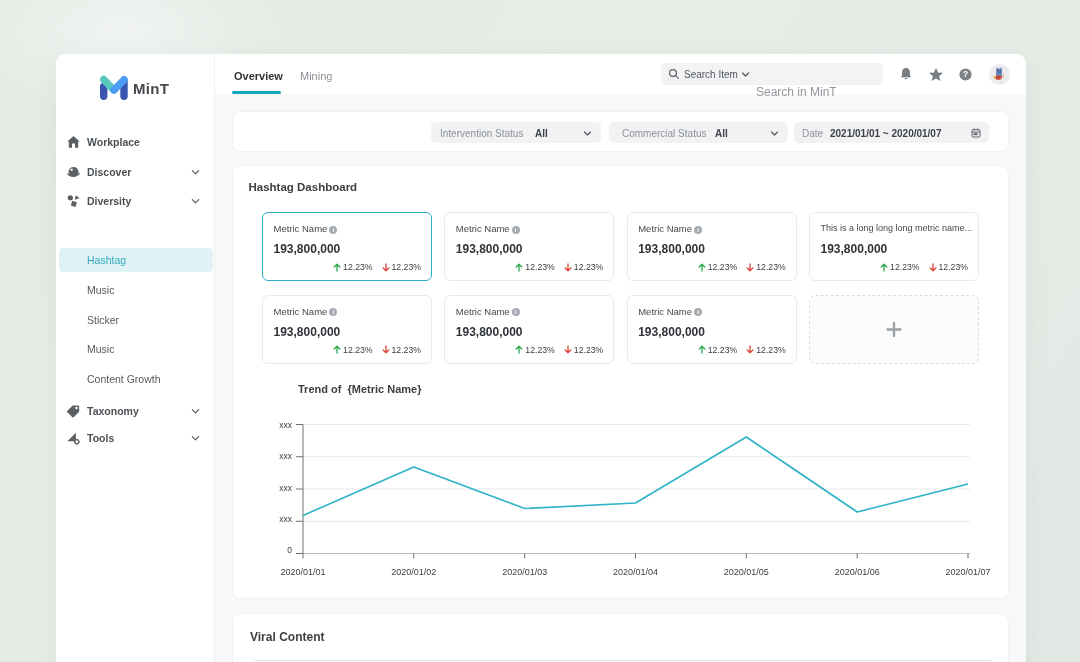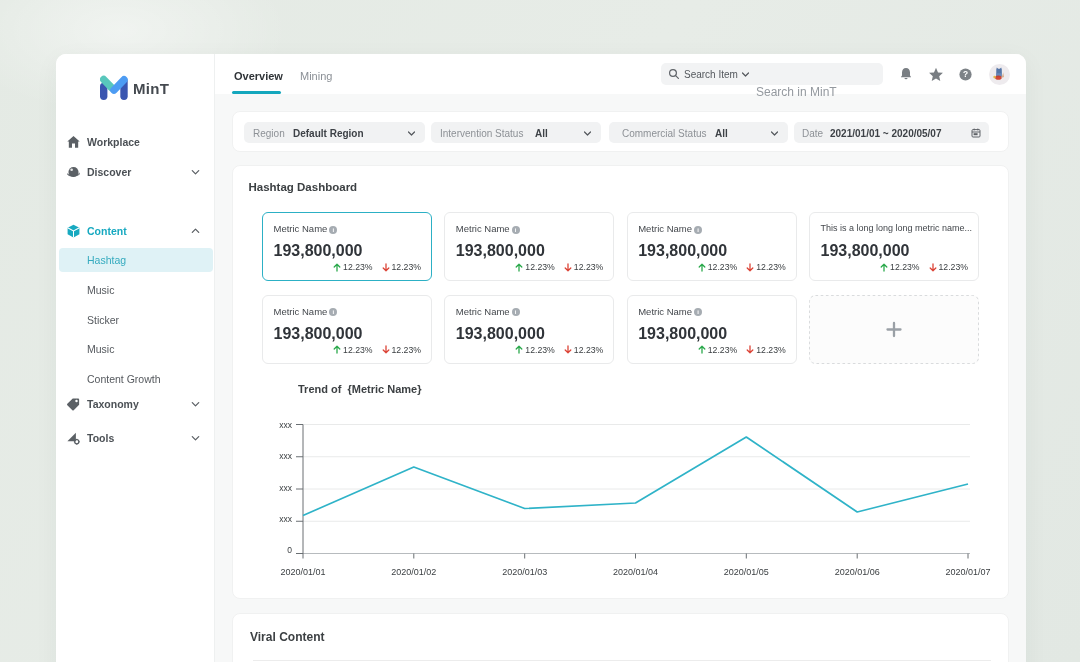--- a/index.html
+++ b/index.html
@@ -23,21 +23,21 @@
 .nav-ico { position:absolute; left:10px; top:50%; transform:translateY(-50%); width:15px; height:15px; }
 .nav-txt { position:absolute; left:31px; top:50%; transform:translateY(-50%); font-size:10.5px; font-weight:bold; color:#4b5055; white-space:nowrap; }
 .nav-sub { position:absolute; left:31px; top:50%; transform:translateY(-50%); font-size:10.5px; color:#55595e; white-space:nowrap; }
 .nav-chev { position:absolute; left:134px; top:50%; transform:translateY(-50%); width:11px; height:11px; }
 .card { position:absolute; background:#fff; border-radius:8px; border:1px solid #f0f1f1; }
 .pill { position:absolute; background:#f1f2f3; border-radius:5px; top:10px; height:21px; }
 .pill-label { position:absolute; font-size:10px; color:#8d9196; top:50%; transform:translateY(-50%); white-space:nowrap; }
 .pill-val { position:absolute; font-size:10px; font-weight:bold; color:#3e4247; top:50%; transform:translateY(-50%); white-space:nowrap; }
 .mcard { position:absolute; width:170px; height:69px; background:#fff; border:1px solid #e9eaeb; border-radius:6px; }
 .mname { position:absolute; left:10.5px; top:10px; font-size:9.5px; color:#43474c; white-space:nowrap; }
-.mval { position:absolute; left:10.5px; top:29px; font-size:16px; font-weight:bold; color:#303439; }
+.mval { position:absolute; left:10.5px; top:29px; font-size:12px; font-weight:bold; color:#303439; }
 .mpct { position:absolute; right:10px; bottom:8px; font-size:8.7px; color:#3c4043; white-space:nowrap; display:flex; align-items:center; }
 .info { display:inline-block; width:8px; height:8px; border-radius:50%; background:#a6acb2; color:#fff; font-size:6px; text-align:center; line-height:8px; vertical-align:0.5px; margin-left:2px; font-weight:bold; }
 </style>
 </head>
 <body>
 <div class="window">
   <div class="sidebar">
 
     <svg class="abs" style="left:44px; top:21px;" width="29" height="27" viewBox="0 0 29 27">
       <line x1="3.7" y1="11.5" x2="3.7" y2="21.3" stroke="#3a56b0" stroke-width="7.4" stroke-linecap="round"></line>
@@ -57,47 +57,48 @@
       <svg class="nav-ico" viewBox="0 0 16 16">
           <circle cx="8" cy="8" r="5.4" fill="#5b6065"></circle>
           <path d="M1.5 9.8 C5 12.6 11 12.6 14.5 9.2 M1.5 10.6 C5 13.4 11.4 13.2 14.8 9.8" stroke="#5b6065" stroke-width="1" fill="none"></path>
           <circle cx="6" cy="5.6" r="1.4" fill="#fff" opacity=".85"></circle>
         </svg>
       <div class="nav-txt">Discover</div>
       <svg class="nav-chev" viewBox="0 0 12 12">
           <path d="M2.5 4.5 L6 8 L9.5 4.5" stroke="#5b6065" stroke-width="1.4" fill="none" stroke-linecap="round" stroke-linejoin="round"></path>
         </svg>
     </div>
-    <div class="nav-item" style="top:164.5px;">
-      <svg class="nav-ico" viewBox="0 0 16 16">
-          <path d="M8 1.2 L14.3 4.6 L14.3 11.4 L8 14.8 L1.7 11.4 L1.7 4.6 Z" fill="#17a9c0"></path>
-          <path d="M1.7 4.6 L8 8 L14.3 4.6 M8 8 L8 14.8" stroke="#fff" stroke-width="1.1" fill="none"></path>
-        </svg>
-      <div class="nav-txt" style="color:#17a9c0;">Content</div>
+    <div class="nav-item" style="top:135px;">
+      <svg class="nav-ico" viewBox="0 0 16 16">
+          <circle cx="4.6" cy="4.6" r="2.8" fill="#5b6065"></circle>
+          <path d="M9.2 6.6 L10.6 1.8 L14.4 5 Z" fill="#5b6065"></path>
+          <rect x="5.8" y="8.4" width="5.2" height="5.2" fill="#5b6065" transform="rotate(18 8.4 11)"></rect>
+        </svg>
+      <div class="nav-txt">Diversity</div>
       <svg class="nav-chev" viewBox="0 0 12 12">
-          <path d="M2.5 7.5 L6 4 L9.5 7.5" stroke="#5b6065" stroke-width="1.4" fill="none" stroke-linecap="round" stroke-linejoin="round"></path>
+          <path d="M2.5 4.5 L6 8 L9.5 4.5" stroke="#5b6065" stroke-width="1.4" fill="none" stroke-linecap="round" stroke-linejoin="round"></path>
         </svg>
     </div>
     <div class="abs" style="left:3px; top:194px; width:154px; height:23.5px; background:#dff2f6; border-radius:4px;"></div>
     <div class="nav-item" style="top:194px;">
       <div class="nav-sub" style="color:#35abbf;">Hashtag</div>
     </div>
     <div class="nav-item" style="top:224px;">
         <div class="nav-sub">Music</div>
       </div>
     <div class="nav-item" style="top:253.5px;">
         <div class="nav-sub">Sticker</div>
       </div>
     <div class="nav-item" style="top:283px;">
         <div class="nav-sub">Music</div>
       </div>
     <div class="nav-item" style="top:313px;">
         <div class="nav-sub">Content Growth</div>
       </div>
-    <div class="nav-item" style="top:338px;">
+    <div class="nav-item" style="top:345px;">
       <svg class="nav-ico" viewBox="0 0 16 16">
           <path d="M7.2 2 L13 2 Q14 2 14 3 L14 8.8 L8.2 14.6 Q7.5 15.3 6.8 14.6 L1.4 9.2 Q0.7 8.5 1.4 7.8 Z" fill="#5b6065" transform="rotate(0 8 8)"></path>
           <circle cx="11.2" cy="4.8" r="1.3" fill="#fff"></circle>
         </svg>
       <div class="nav-txt">Taxonomy</div>
       <svg class="nav-chev" viewBox="0 0 12 12">
           <path d="M2.5 4.5 L6 8 L9.5 4.5" stroke="#5b6065" stroke-width="1.4" fill="none" stroke-linecap="round" stroke-linejoin="round"></path>
         </svg>
     </div>
     <div class="nav-item" style="top:372px;">
@@ -151,44 +152,37 @@
         <path d="M7.3 5.6 L7.8 3.4 L9.2 4.8 L10.8 4.8 L12.2 3.5 L12.8 5.6 L12.9 12.6 L7.2 12.6 Z" fill="#44689e" opacity=".9"></path>
         <path d="M7.2 9.2 L12.9 9.2 L12.9 12.9 L7.2 12.9 Z" fill="#6b8cbd" opacity=".85"></path>
         <ellipse cx="9.4" cy="13.7" rx="3.3" ry="2.1" fill="#cc3a28" opacity=".92"></ellipse>
         <circle cx="5.6" cy="13.1" r="1.3" fill="#e2b33c" opacity=".9"></circle>
         <path d="M13 9.3 L14.3 13.4 L12.7 13.4 Z" fill="#d9b38e"></path>
         <path d="M14.2 8.2 L14.8 13 L13.9 13.2 Z" fill="#c77f4a" opacity=".7"></path>
       </svg>
     </div>
 
     <div class="card" style="left:17px; top:57px; width:777px; height:41px;">
-      <div class="pill" style="left:11px; width:181px;">
-        <div class="pill-label" style="left:9px;">Region</div>
-        <div class="pill-val" style="left:49px;">Default Region</div>
-        <svg class="abs" style="right:9px; top:6.5px;" width="9" height="9" viewBox="0 0 9 9">
-            <path d="M1.5 3 L4.5 6 L7.5 3" stroke="#54585d" stroke-width="1.2" fill="none" stroke-linecap="round" stroke-linejoin="round"></path>
-          </svg>
-      </div>
       <div class="pill" style="left:198px; width:170px;padding-left:28px;">
         <div class="pill-label" style="left:9px;">Intervention Status</div>
         <div class="pill-val" style="left:104px;">All</div>
         <svg class="abs" style="right:9px; top:6.5px;" width="9" height="9" viewBox="0 0 9 9">
             <path d="M1.5 3 L4.5 6 L7.5 3" stroke="#54585d" stroke-width="1.2" fill="none" stroke-linecap="round" stroke-linejoin="round"></path>
           </svg>
       </div>
       <div class="pill" style="left:376px; width:179px;">
         <div class="pill-label" style="left:13px;">Commercial Status</div>
         <div class="pill-val" style="left:106px;">All</div>
         <svg class="abs" style="right:9px; top:6.5px;" width="9" height="9" viewBox="0 0 9 9">
             <path d="M1.5 3 L4.5 6 L7.5 3" stroke="#54585d" stroke-width="1.2" fill="none" stroke-linecap="round" stroke-linejoin="round"></path>
           </svg>
       </div>
       <div class="pill" style="left:561px; width:195px;">
         <div class="pill-label" style="left:8px;">Date</div>
-        <div class="pill-val" style="left:36px;">2021/01/01 ~ 2020/05/07</div>
+        <div class="pill-val" style="left:36px;">2021/01/01 ~ 2020/01/07</div>
         <svg class="abs" style="right:8px; top:5.5px;" width="10" height="10" viewBox="0 0 10 10">
             <rect x="1" y="1.6" width="8" height="7.4" rx="1" fill="none" stroke="#5f6368" stroke-width="1"></rect>
             <line x1="1" y1="4" x2="9" y2="4" stroke="#5f6368" stroke-width="1"></line>
             <line x1="3.2" y1="0.6" x2="3.2" y2="2.4" stroke="#5f6368" stroke-width="1"></line>
             <line x1="6.8" y1="0.6" x2="6.8" y2="2.4" stroke="#5f6368" stroke-width="1"></line>
             <rect x="2.6" y="5.2" width="4" height="2" fill="#5f6368"></rect>
           </svg>
       </div>
     </div>
 

